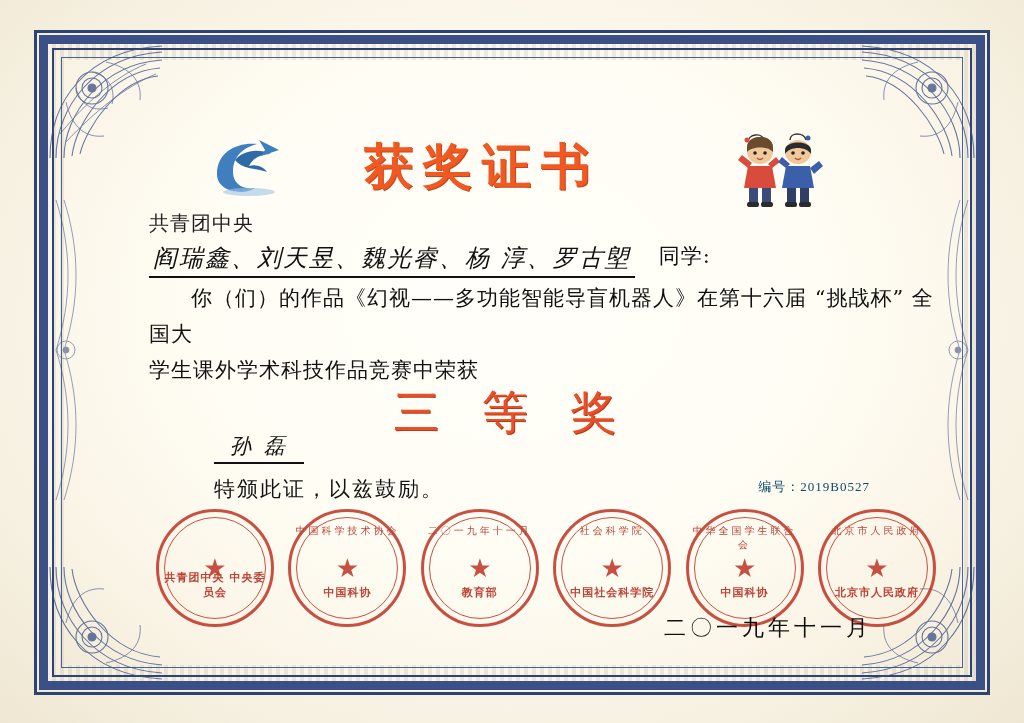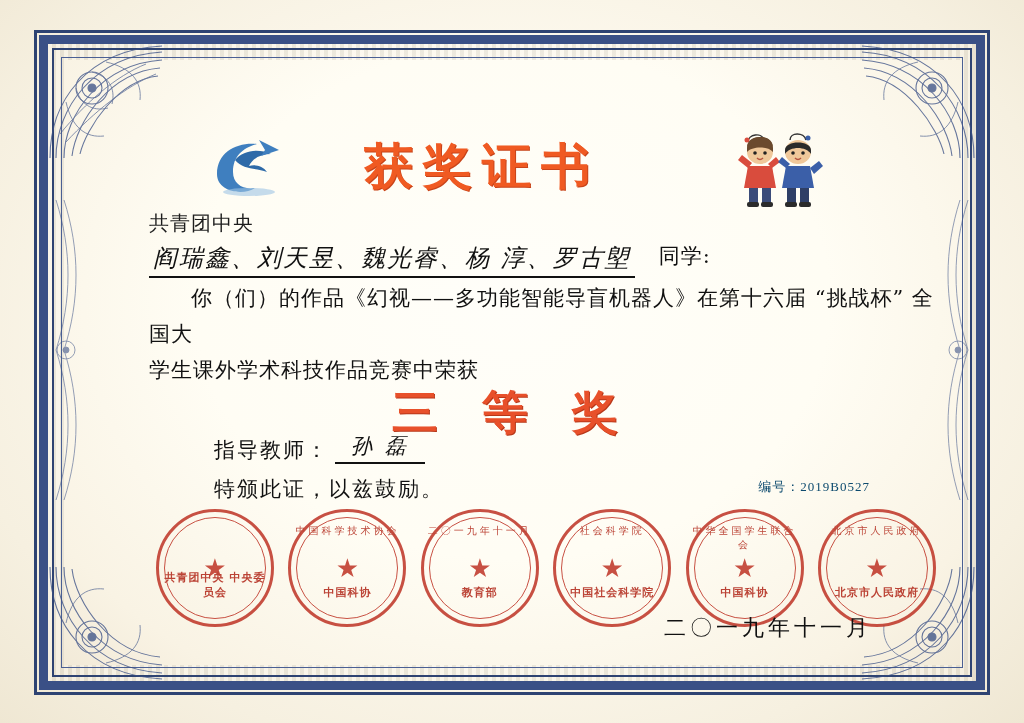--- a/index.html
+++ b/index.html
@@ -103,21 +103,21 @@
   .body-text{
     position:absolute;left:85px;top:220px;width:790px;
     font-size:21px;line-height:36px;color:#111;text-align:left;
     letter-spacing:1px;
   }
   .body-text .indent{display:inline-block;width:42px;}
   .award{
     position:absolute;left:0;right:0;top:322px;
     text-align:center;
     font-family:"DejaVu Sans","Liberation Sans",sans-serif;
-    font-weight:bold;
+    font-weight:normal;
     font-size:46px;
     letter-spacing:14px;
     color:#e8502a;
     text-shadow:1px 1px 0 #b8381a;
   }
   .teacher-line{
     position:absolute;left:150px;top:372px;
     display:flex;align-items:flex-end;gap:6px;
   }
   .teacher-label{font-size:21px;color:#111;letter-spacing:2px;}
@@ -326,21 +326,20 @@
     </div>
 
     <div class="body-text">
       <span class="indent"></span><span>你（们）的作品《幻视——多功能智能导盲机器人》在第十六届 “挑战杯” 全国大</span><br>
       <span>学生课外学术科技作品竞赛中荣获</span>
     </div>
 
     <div class="award">三 等 奖</div>
 
     <div class="teacher-line">
-      <span class="teacher-label">指导教师：</span>
       <span class="teacher-name">孙 磊</span>
     </div>
 
     <div class="decree">特颁此证，以兹鼓励。</div>
 
     <div class="serial">
       <span>编号：</span><span>2019B0527</span>
     </div>
 
     <div class="stamps">

